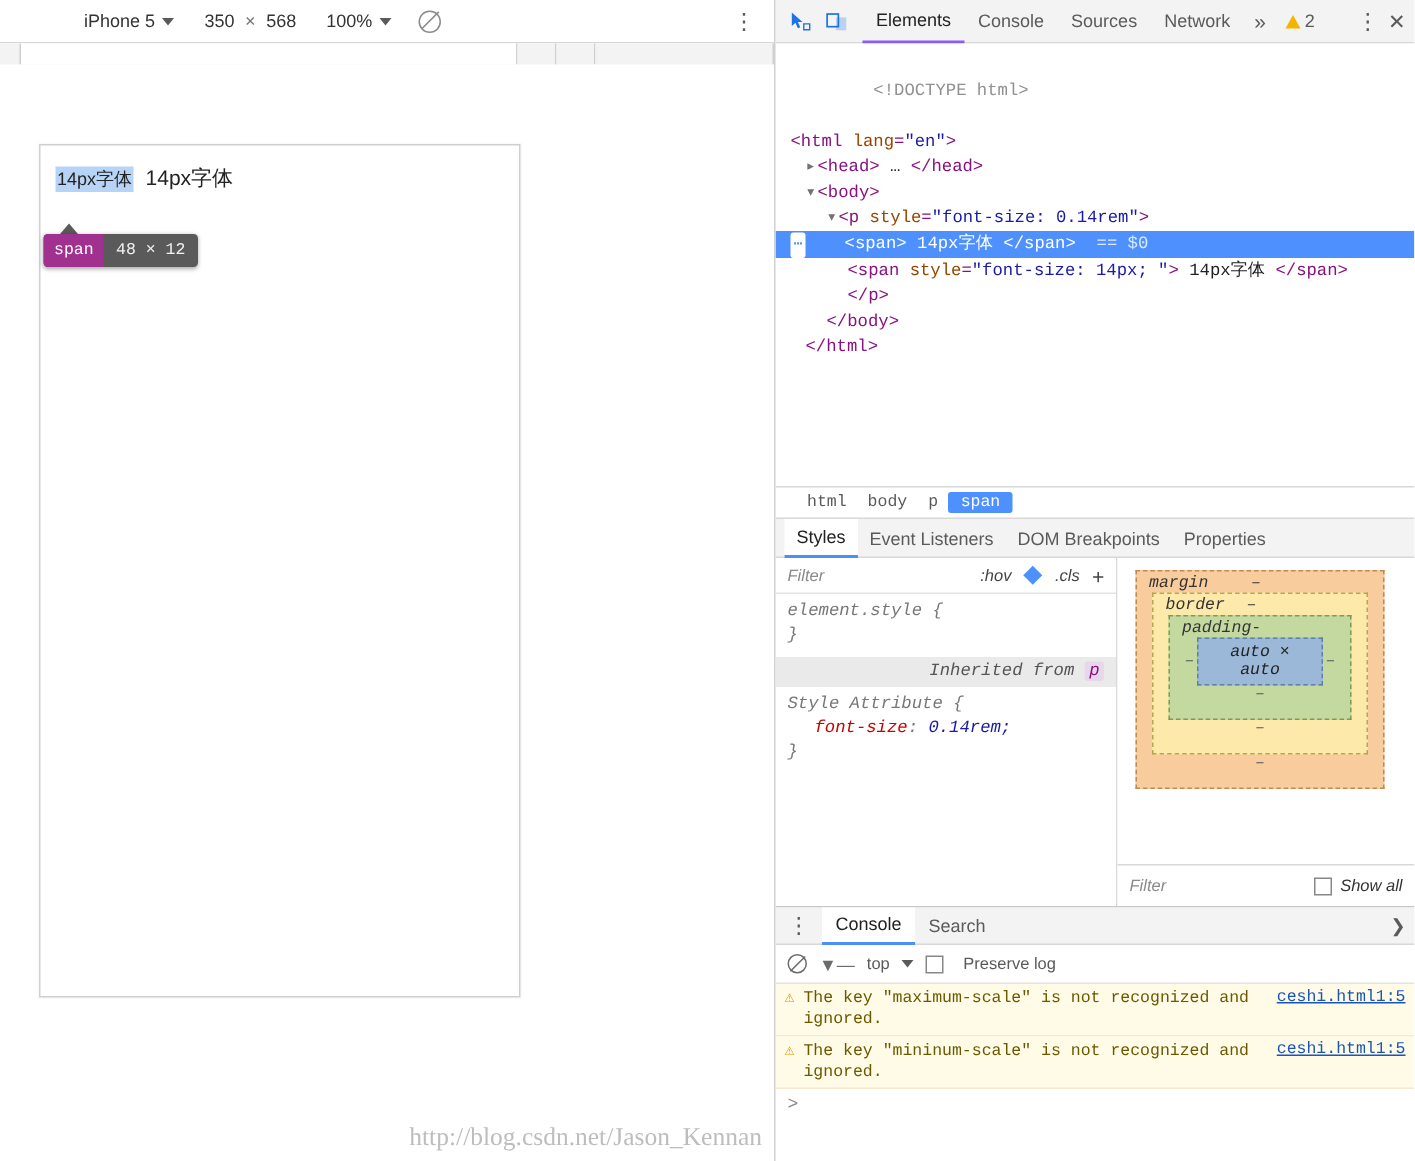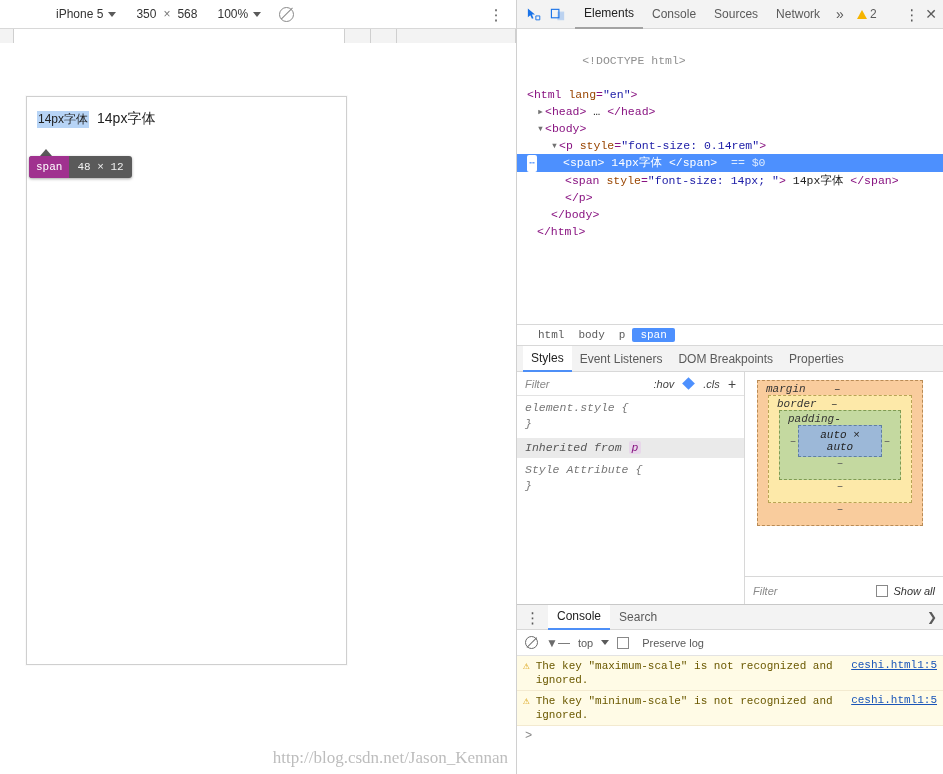--- a/index.html
+++ b/index.html
@@ -145,21 +145,21 @@
   .icon-btn {
     width: 24px; height: 24px; display: flex; align-items: center; justify-content: center;
     color: #5a5a5a;
   }
   .icon-btn.active { color: #1a73e8; }
   .tabs { display: flex; align-items: center; height: 29px; margin-left: 6px; }
   .tab {
     padding: 0 9px; height: 29px; display: flex; align-items: center;
     color: #5a5a5a; white-space: nowrap;
   }
-  .tab.selected { color: #222; border-bottom: 2px solid #a3a3a3; font-weight: normal; }
+  .tab.selected { color: #222; border-bottom: 2px solid #8b5cf6; font-weight: normal; }
   .tab-more { padding: 0 7px; color: #5a5a5a; font-size: 14px; }
   .warn-group { display: flex; align-items: center; gap: 3px; margin-left: 6px; color: #5a5a5a; }
   .warn-tri {
     width: 0; height: 0;
     border-left: 5px solid transparent;
     border-right: 5px solid transparent;
     border-bottom: 9px solid #f5b400;
     position: relative;
   }
   .dt-top-right { margin-left: auto; display: flex; align-items: center; }
@@ -251,20 +251,21 @@
   }
   .css-line { padding-left: 8px; white-space: pre; }
   .css-sel { color: #777; }
   .css-prop { color: #c80000; }
   .css-val { color: #1a1aa6; }
   .inherit-bar {
     background: #eaeaea; color: #555;
     padding: 2px 8px; margin-top: 6px;
     font-family: "Liberation Mono", monospace;
     font-size: 11.5px;
+    text-align: right;
   }
   .inherit-bar .chip {
     background: #e8d7ea; color: #881280; padding: 0 3px; border-radius: 2px;
   }
 
   
   .styles-right {
     flex: 1; display: flex; flex-direction: column; background: #fff;
     position: relative;
   }
@@ -475,20 +476,21 @@
           <span class="plus">+</span>
         </div>
         <div class="css-area">
           <div class="css-line"><span class="css-sel">element.style {</span></div>
           <div class="css-line"><span class="css-sel">}</span></div>
           <div class="inherit-bar">
             <span>Inherited from</span>
             <span class="chip">p</span>
           </div>
           <div class="css-line" style="margin-top:4px"><span class="css-sel">Style Attribute {</span></div>
+          <div class="css-line" style="padding-left:26px"><span class="css-prop">font-size</span><span class="css-sel">: </span><span class="css-val">0.14rem;</span></div>
           <div class="css-line"><span class="css-sel">}</span></div>
         </div>
       </div>
 
       <div class="styles-right">
         <div class="boxmodel-wrap">
           <div class="bm-margin">
             <span class="bm-label">margin</span>
             <span class="bm-label" style="left:76px">–</span>
             <div class="bm-border">

